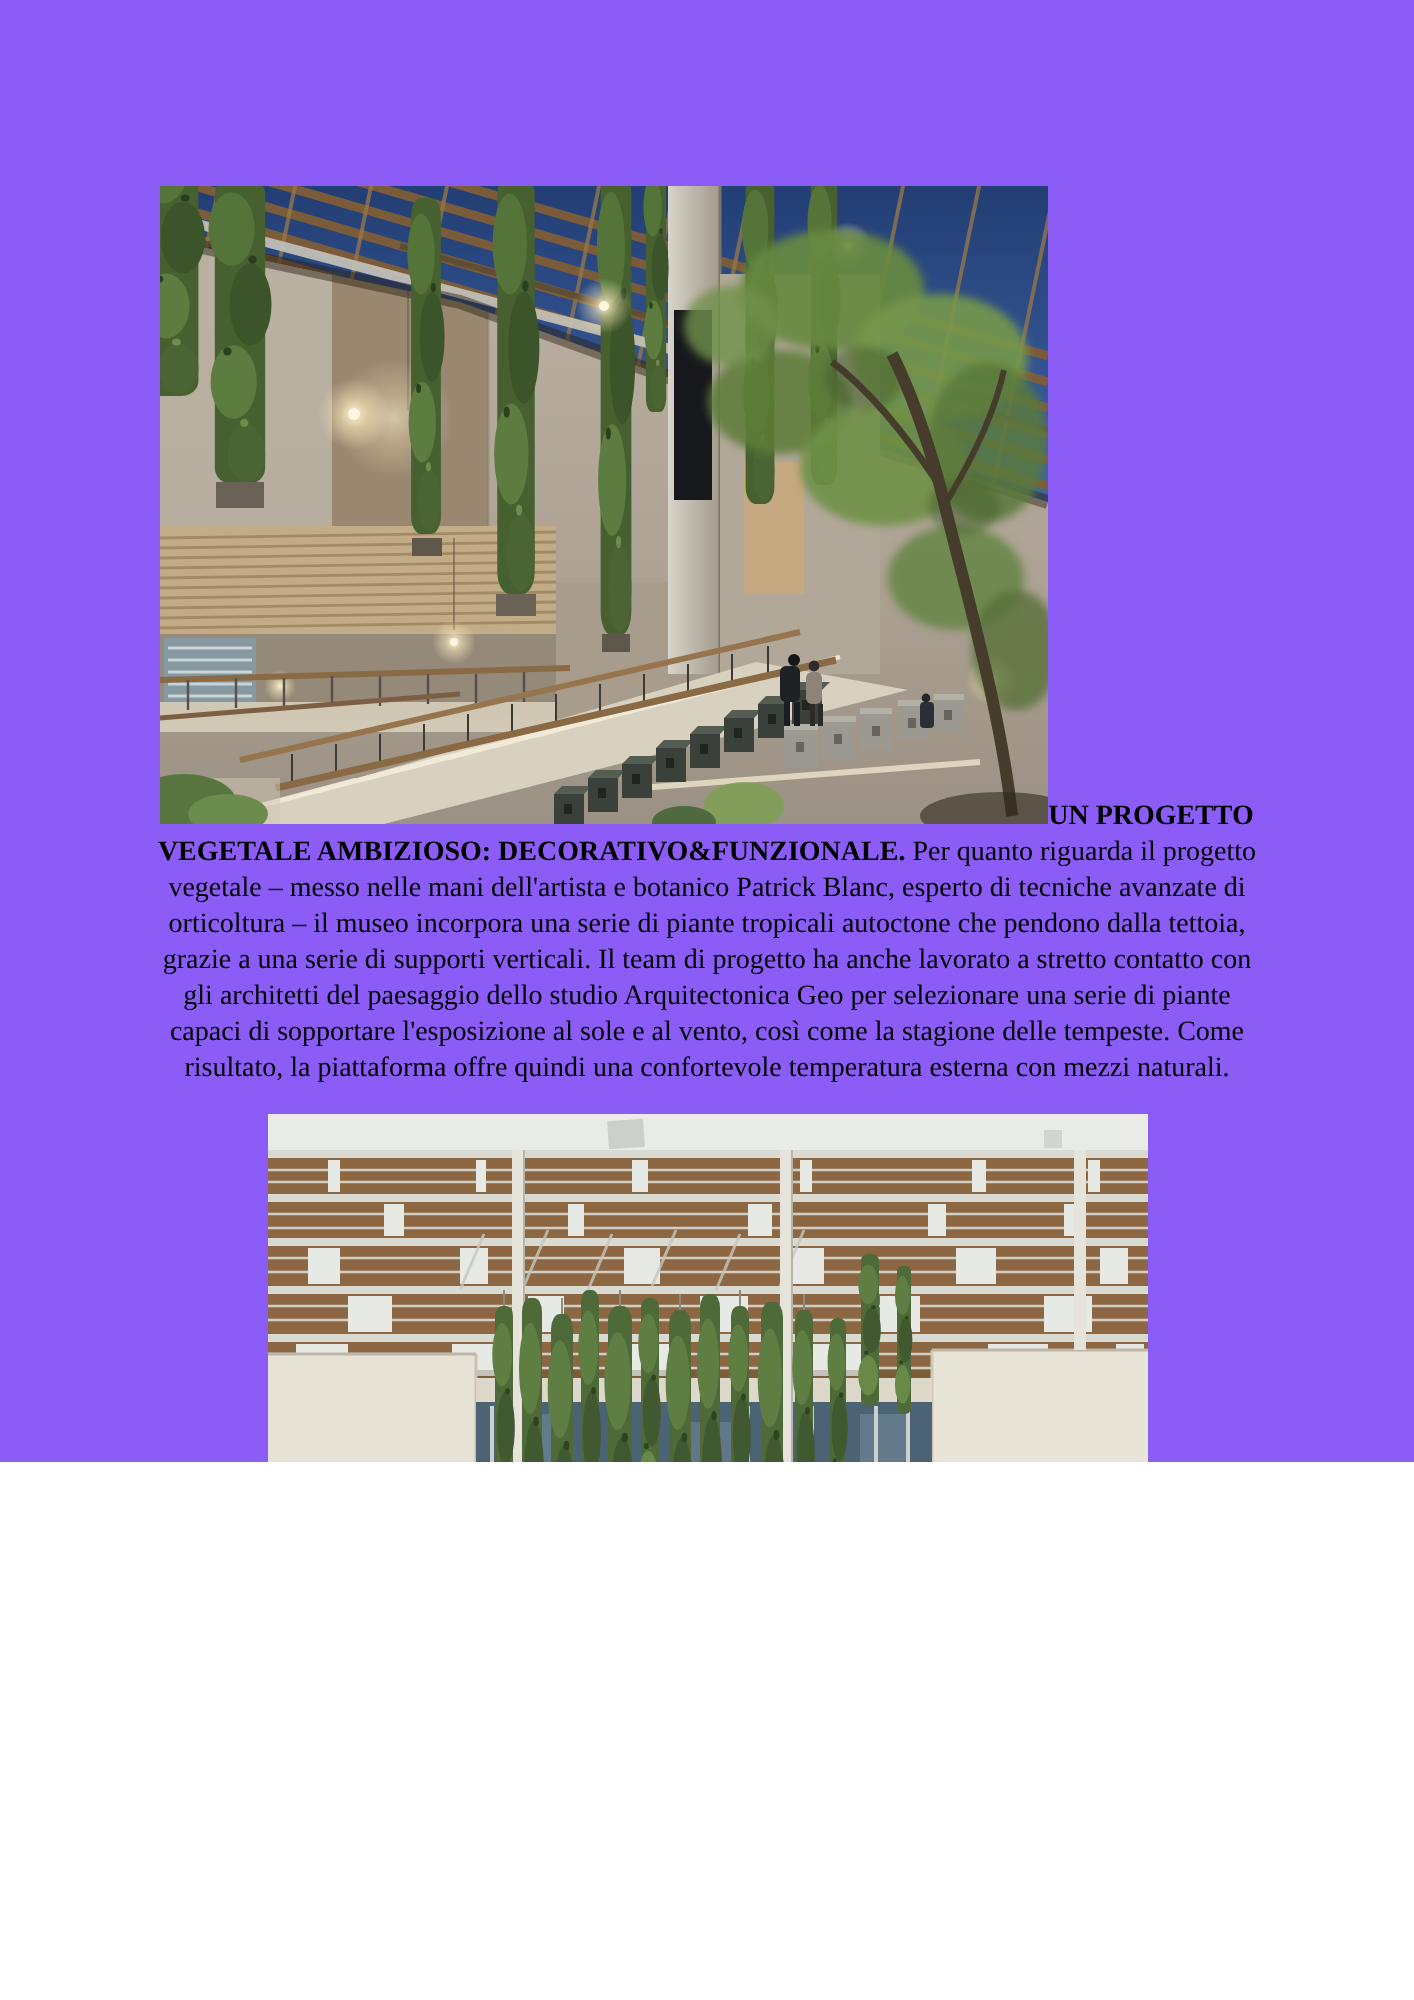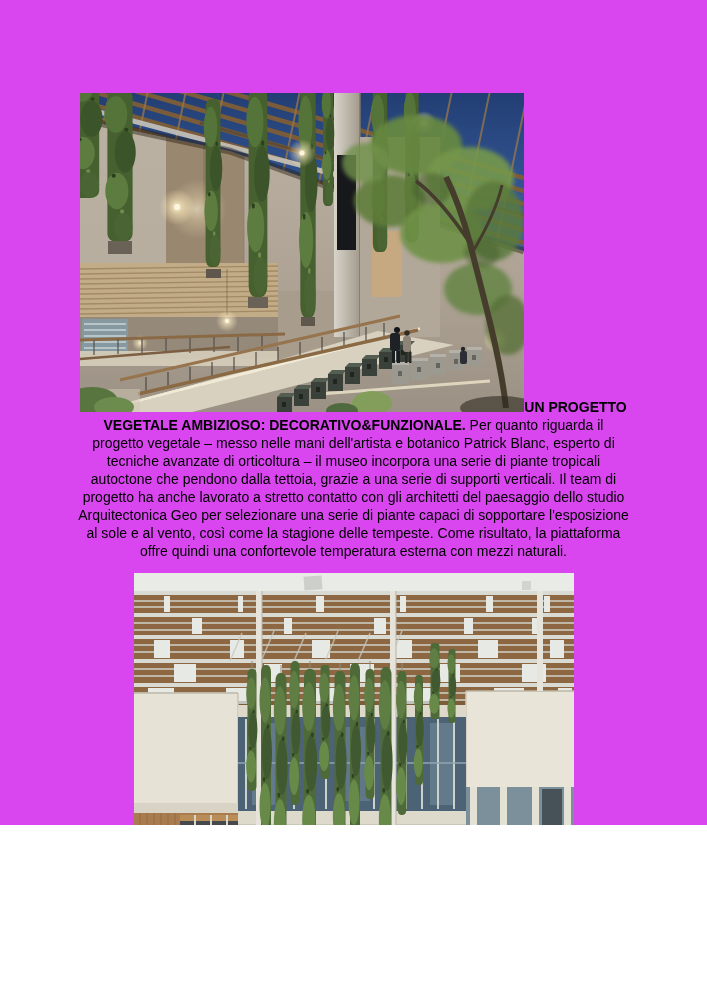--- a/index.html
+++ b/index.html
@@ -1,21 +1,21 @@
 <!DOCTYPE html>
 <html><head>
 <meta charset="utf-8">
 <style>
   html,body{margin:0;padding:0;background:#ffffff;}
   .page{
     position:relative;
-    width:707px;height:825px;
-    background:#d946ef;
+    width:707px;height:731px;
+    background:#8b5cf6;
     overflow:hidden;
-    font-family:Liberation Sans, sans-serif;
+    font-family:Liberation Serif, serif;
     color:#000000;
   }
   .content{width:552px;margin:0 auto;}
   .para{
     margin:0;
     text-align:center;
     font-size:14px;
     line-height:18px;
   }
   .para-first{margin-top:93px;}

